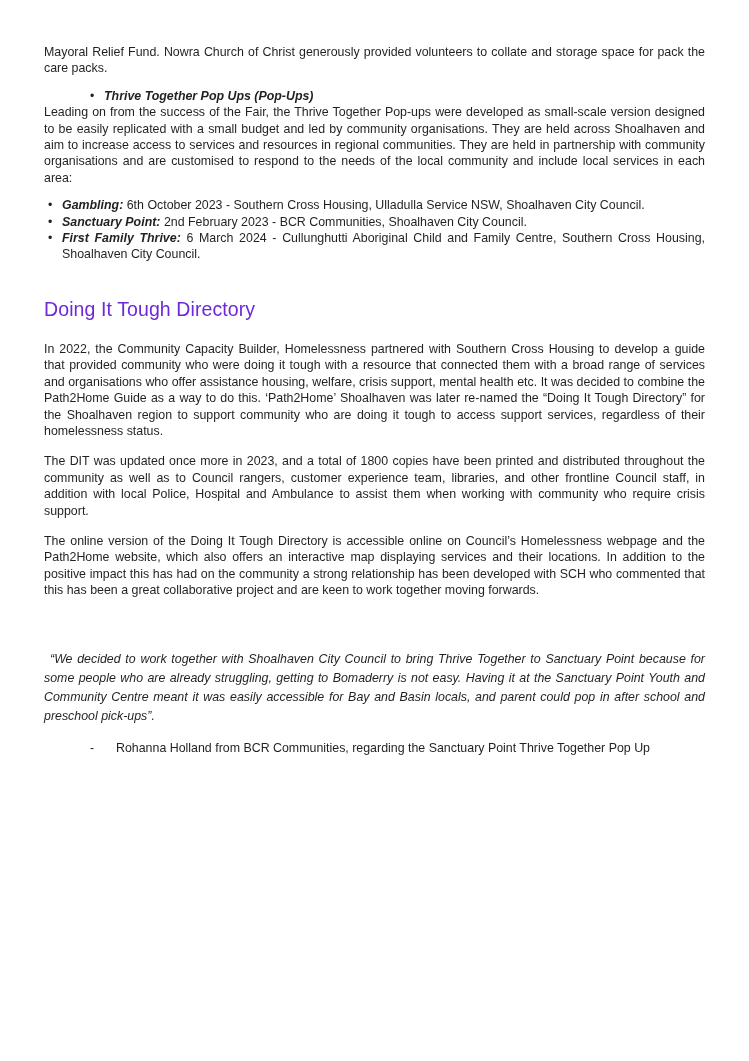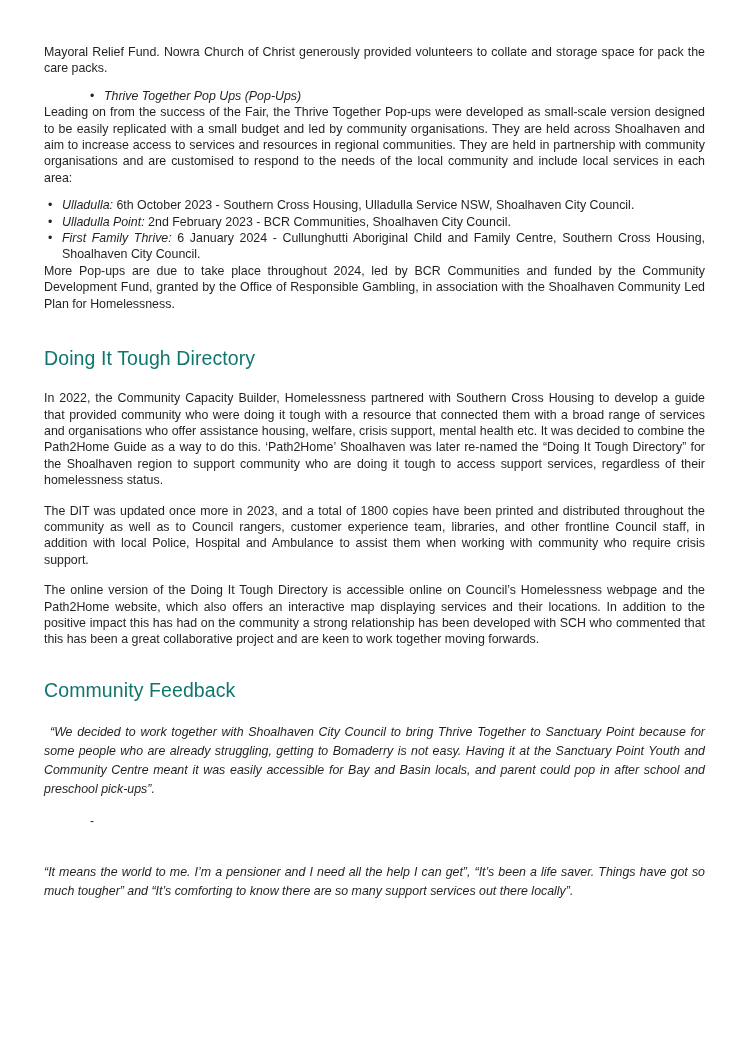--- a/index.html
+++ b/index.html
@@ -28,41 +28,41 @@
     text-align: justify;
     text-justify: inter-word;
   }
   .spacer-sm { height: 11px; }
   .spacer-md { height: 14px; }
   .spacer-lg { height: 20px; }
   h2.heading {
     margin: 0;
     font-size: 19.5px;
     font-weight: normal;
-    color: #0f766e;
+    color: #6d28d9;
     line-height: 24px;
     letter-spacing: 0.1px;
   }
   .bullet-row {
     display: flex;
     font-size: 12.4px;
     line-height: 16.4px;
   }
   .bullet-row .marker {
     flex: 0 0 auto;
     width: 14px;
     text-align: left;
   }
   .bullet-indent-1 { padding-left: 46px; }
   .bullet-indent-0 { padding-left: 4px; }
   .bullet-row .text {
     flex: 1 1 auto;
     text-align: justify;
   }
-  .italic { font-style: italic; }
+  .italic { font-style: italic; font-weight: bold; }
   .dash-row {
     display: flex;
     font-size: 12.4px;
     line-height: 16.4px;
     padding-left: 46px;
   }
   .dash-row .marker {
     flex: 0 0 auto;
     width: 26px;
   }
@@ -87,65 +87,63 @@
     <span class="marker">•</span>
     <span class="text italic">Thrive Together Pop Ups (Pop-Ups)</span>
   </div>
 
   <p>Leading on from the success of the Fair, the Thrive Together Pop-ups were developed as small-scale version designed to be easily replicated with a small budget and led by community organisations. They are held across Shoalhaven and aim to increase access to services and resources in regional communities. They are held in partnership with community organisations and are customised to respond to the needs of the local community and include local services in each area:</p>
 
   <div class="spacer-sm"></div>
 
   <div class="bullet-row bullet-indent-0">
     <span class="marker">•</span>
-    <span class="text"><span class="italic">Ulladulla:</span><span> 6th October 2023 - Southern Cross Housing, Ulladulla Service NSW, Shoalhaven City Council.</span></span>
+    <span class="text"><span class="italic">Gambling:</span><span> 6th October 2023 - Southern Cross Housing, Ulladulla Service NSW, Shoalhaven City Council.</span></span>
   </div>
 
   <div class="bullet-row bullet-indent-0">
     <span class="marker">•</span>
-    <span class="text"><span class="italic">Ulladulla Point:</span><span> 2nd February 2023 - BCR Communities, Shoalhaven City Council.</span></span>
+    <span class="text"><span class="italic">Sanctuary Point:</span><span> 2nd February 2023 - BCR Communities, Shoalhaven City Council.</span></span>
   </div>
 
   <div class="bullet-row bullet-indent-0">
     <span class="marker">•</span>
-    <span class="text"><span class="italic">First Family Thrive:</span><span>  6 January 2024 - Cullunghutti Aboriginal Child and Family Centre,  Southern Cross Housing, Shoalhaven City Council.</span></span>
+    <span class="text"><span class="italic">First Family Thrive:</span><span>  6 March 2024 - Cullunghutti Aboriginal Child and Family Centre,  Southern Cross Housing, Shoalhaven City Council.</span></span>
   </div>
 
-  <p>More Pop-ups are due to take place throughout 2024, led by BCR Communities and funded by the Community Development Fund, granted by the Office of Responsible Gambling, in association with the Shoalhaven Community Led Plan for Homelessness.</p>
 
   <div class="spacer-lg"></div>
   <div class="spacer-md"></div>
 
   <h2 class="heading">Doing It Tough Directory</h2>
 
   <div style="height:6px"></div>
 
   <div class="spacer-md"></div>
   <p>In 2022, the Community Capacity Builder, Homelessness partnered with Southern Cross Housing to develop a guide that provided community who were doing it tough with a resource that connected them with a broad range of services and organisations who offer assistance housing, welfare, crisis support, mental health etc. It was decided to combine the Path2Home Guide as a way to do this. ‘Path2Home’ Shoalhaven was later re-named the “Doing It Tough Directory” for the Shoalhaven region to support community who are doing it tough to access support services, regardless of their homelessness status.</p>
   <div class="spacer-md"></div>
   <p>The DIT was updated once more in 2023, and a total of 1800 copies have been printed and distributed throughout the community as well as to Council rangers, customer experience team, libraries, and other frontline Council staff, in addition with local Police, Hospital and Ambulance to assist them when working with community who require crisis support.</p>
   <div class="spacer-md"></div>
   <p>The online version of the Doing It Tough Directory is accessible online on Council’s Homelessness webpage and the Path2Home website, which also offers an interactive map displaying services and their locations. In addition to the positive impact this has had on the community a strong relationship has been developed with SCH who commented that this has been a great collaborative project and are keen to work together moving forwards.</p>
 
   <div class="spacer-lg"></div>
   <div style="height:10px"></div>
 
-  <h2 class="heading">Community Feedback</h2>
 
   <div style="height:7px"></div>
 
 
   <div class="spacer-md"></div>
 
   <div class="quote-block quote-indent">“We decided to work together with Shoalhaven City Council to bring Thrive Together to Sanctuary Point because for some people who are already struggling, getting to Bomaderry is not easy. Having it at the Sanctuary Point Youth and Community Centre meant it was easily accessible for Bay and Basin locals, and parent could pop in after school and preschool pick-ups”.</div>
 
   <div class="spacer-md"></div>
 
   <div class="dash-row">
     <span class="marker">-</span>
+    <span>Rohanna Holland from BCR Communities, regarding the Sanctuary Point Thrive Together Pop Up</span>
   </div>
 
   <div class="spacer-lg"></div>
   <div class="spacer-md"></div>
 
-  <div class="quote-block">“It means the world to me. I’m a pensioner and I need all the help I can get”, “It’s been a life saver. Things have got so much tougher” and “It’s comforting to know there are so many support services out there locally”.</div>
 
 </div>
 
 </body></html>

